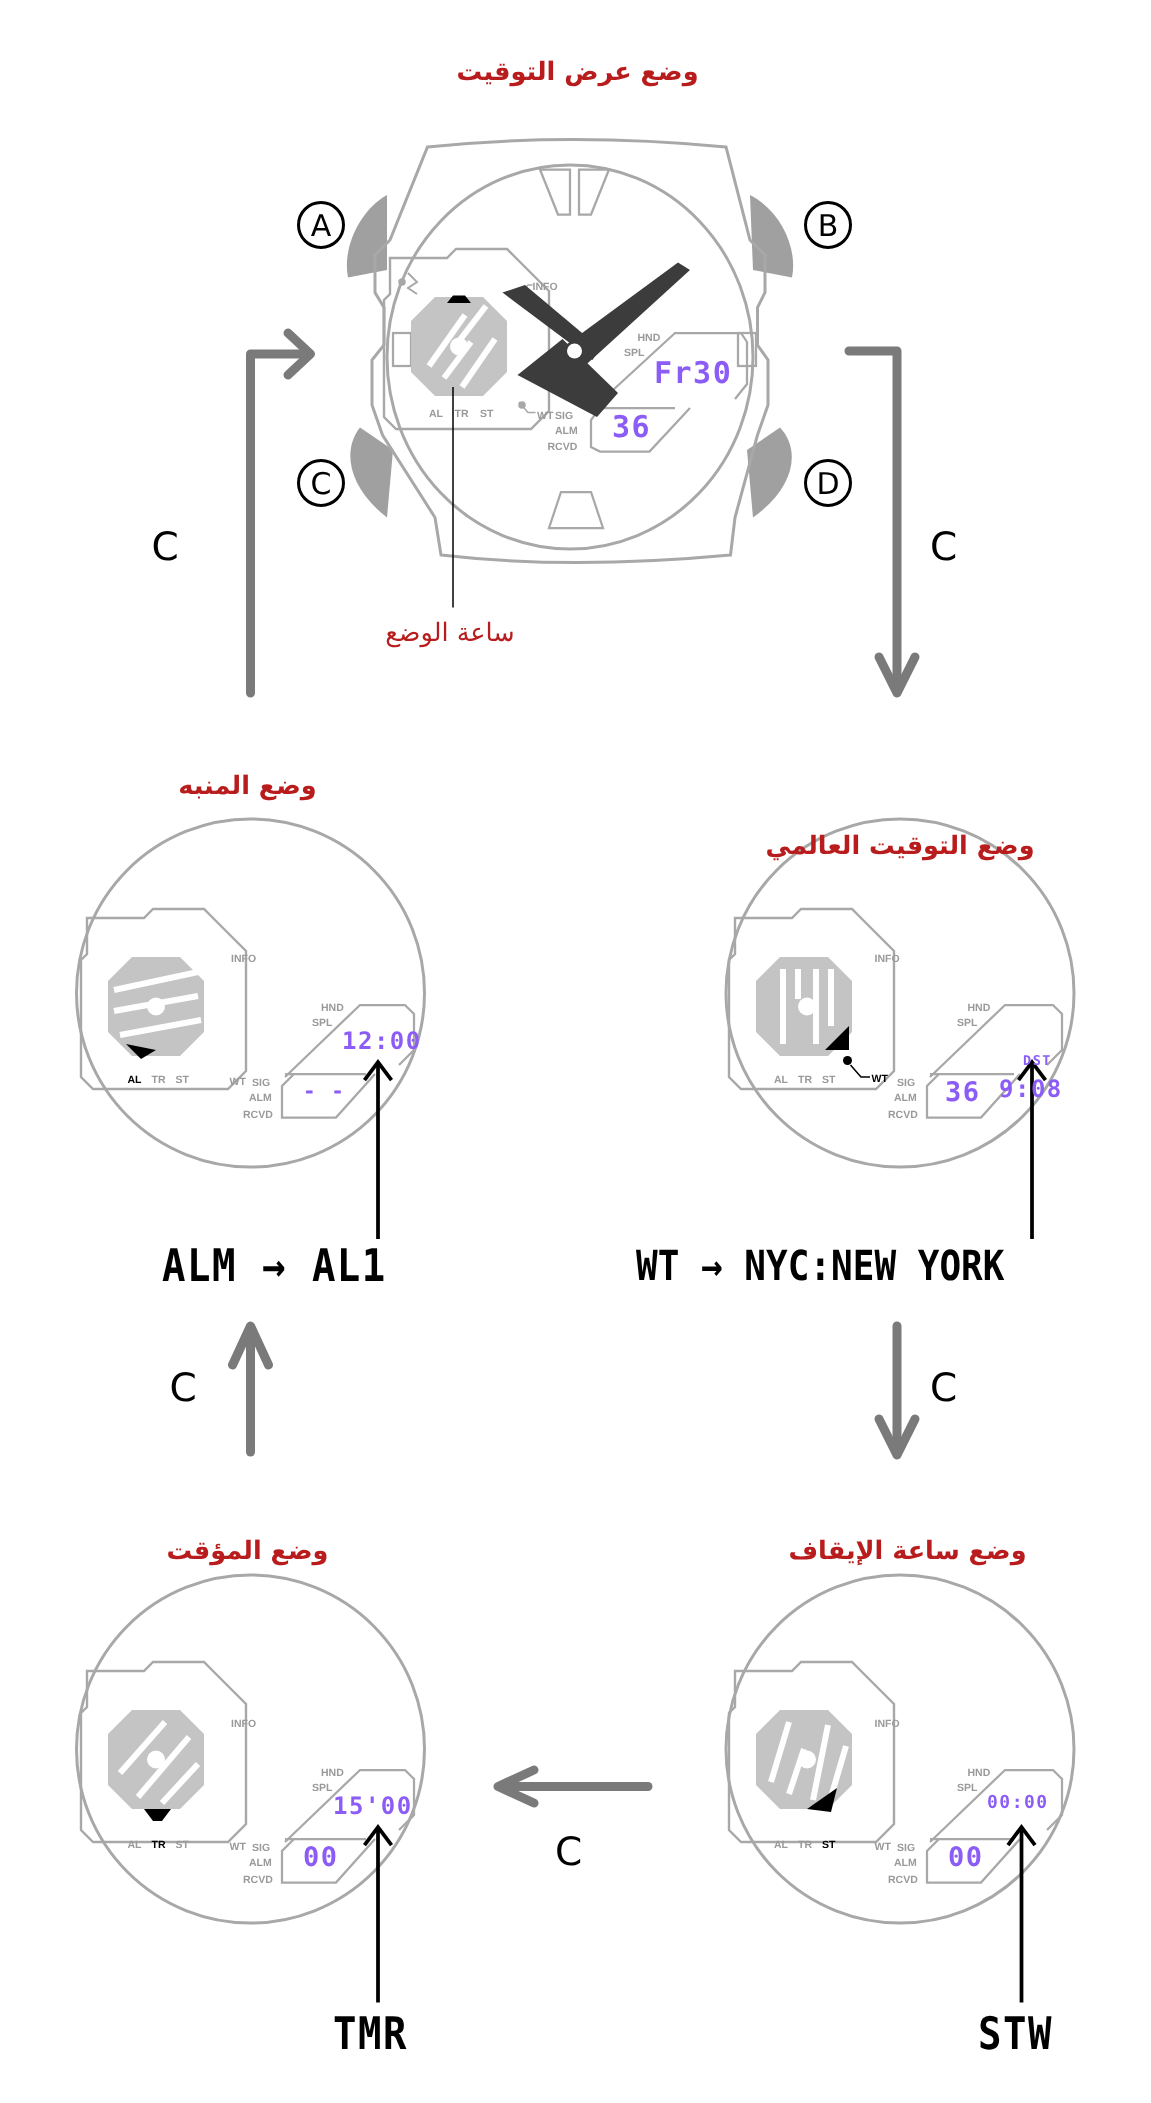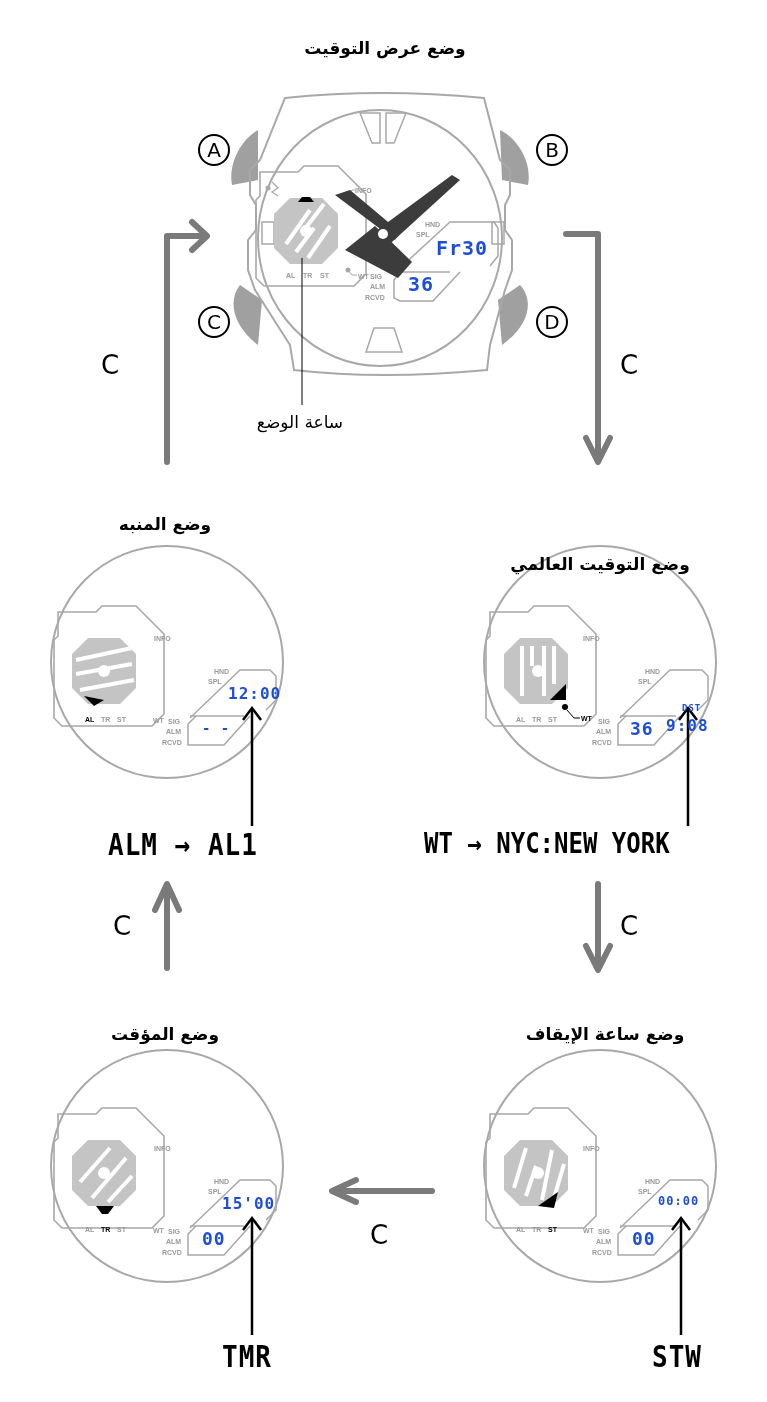--- a/index.html
+++ b/index.html
@@ -1,19 +1,19 @@
 <!DOCTYPE html>
 <html><head>
 <meta charset="utf-8">
 <style>
   html, body { margin:0; padding:0; background:#ffffff; }
   body { width:767px; height:1402px; position:relative; overflow:hidden; font-family:"DejaVu Sans", sans-serif; color:#000; }
-  .title { position:absolute; font-family:"DejaVu Sans", sans-serif; font-size:17px; font-weight:bold; color:#000000; direction:rtl; text-align:center; white-space:nowrap; }
+  .title { position:absolute; font-family:"DejaVu Sans", sans-serif; font-size:17px; font-weight:bold; color:#b91c1c; direction:rtl; text-align:center; white-space:nowrap; }
   .clabel { position:absolute; font-family:"DejaVu Sans", sans-serif; font-size:26px; color:#000; line-height:1; }
-  .lcd { position:absolute; font-family:"DejaVu Sans Mono", monospace; font-weight:bold; color:#1d4ed8; white-space:nowrap; letter-spacing:1px; }
+  .lcd { position:absolute; font-family:"DejaVu Sans Mono", monospace; font-weight:bold; color:#8b5cf6; white-space:nowrap; letter-spacing:1px; }
   .code { position:absolute; font-family:"DejaVu Sans Mono", monospace; font-weight:bold; font-size:26px; color:#000; white-space:nowrap; letter-spacing:1px; transform:scaleY(1.15); }
   .btn-letter { position:absolute; width:28px; height:28px; border:2px solid #000; border-radius:50%; font-family:"DejaVu Sans", sans-serif; font-size:20px; line-height:28px; text-align:center; }
   .small { font-family:"Liberation Sans", sans-serif; font-size:7px; fill:#9a9a9a; font-weight:bold; }
   svg { position:absolute; left:0; top:0; }
 </style>
 </head>
 <body>
 
 <svg width="767" height="1402" viewBox="0 0 767 1402">
   <defs>

